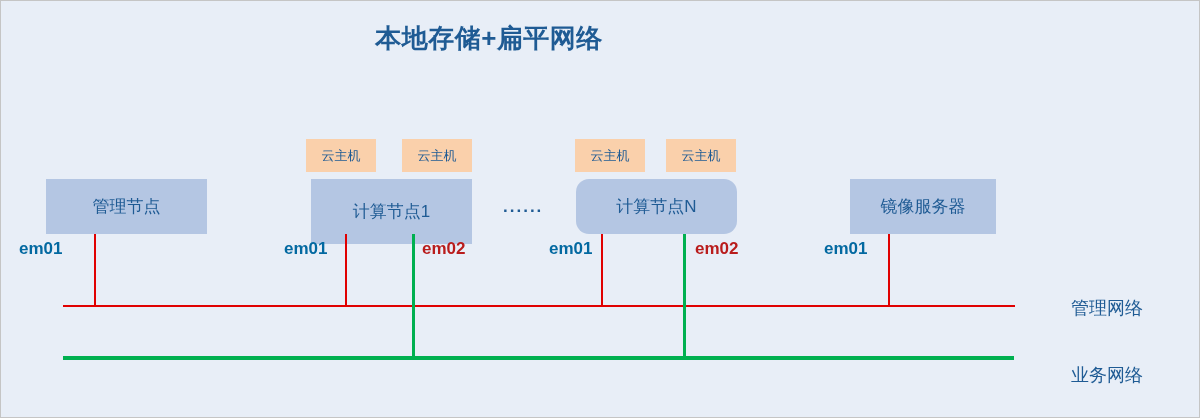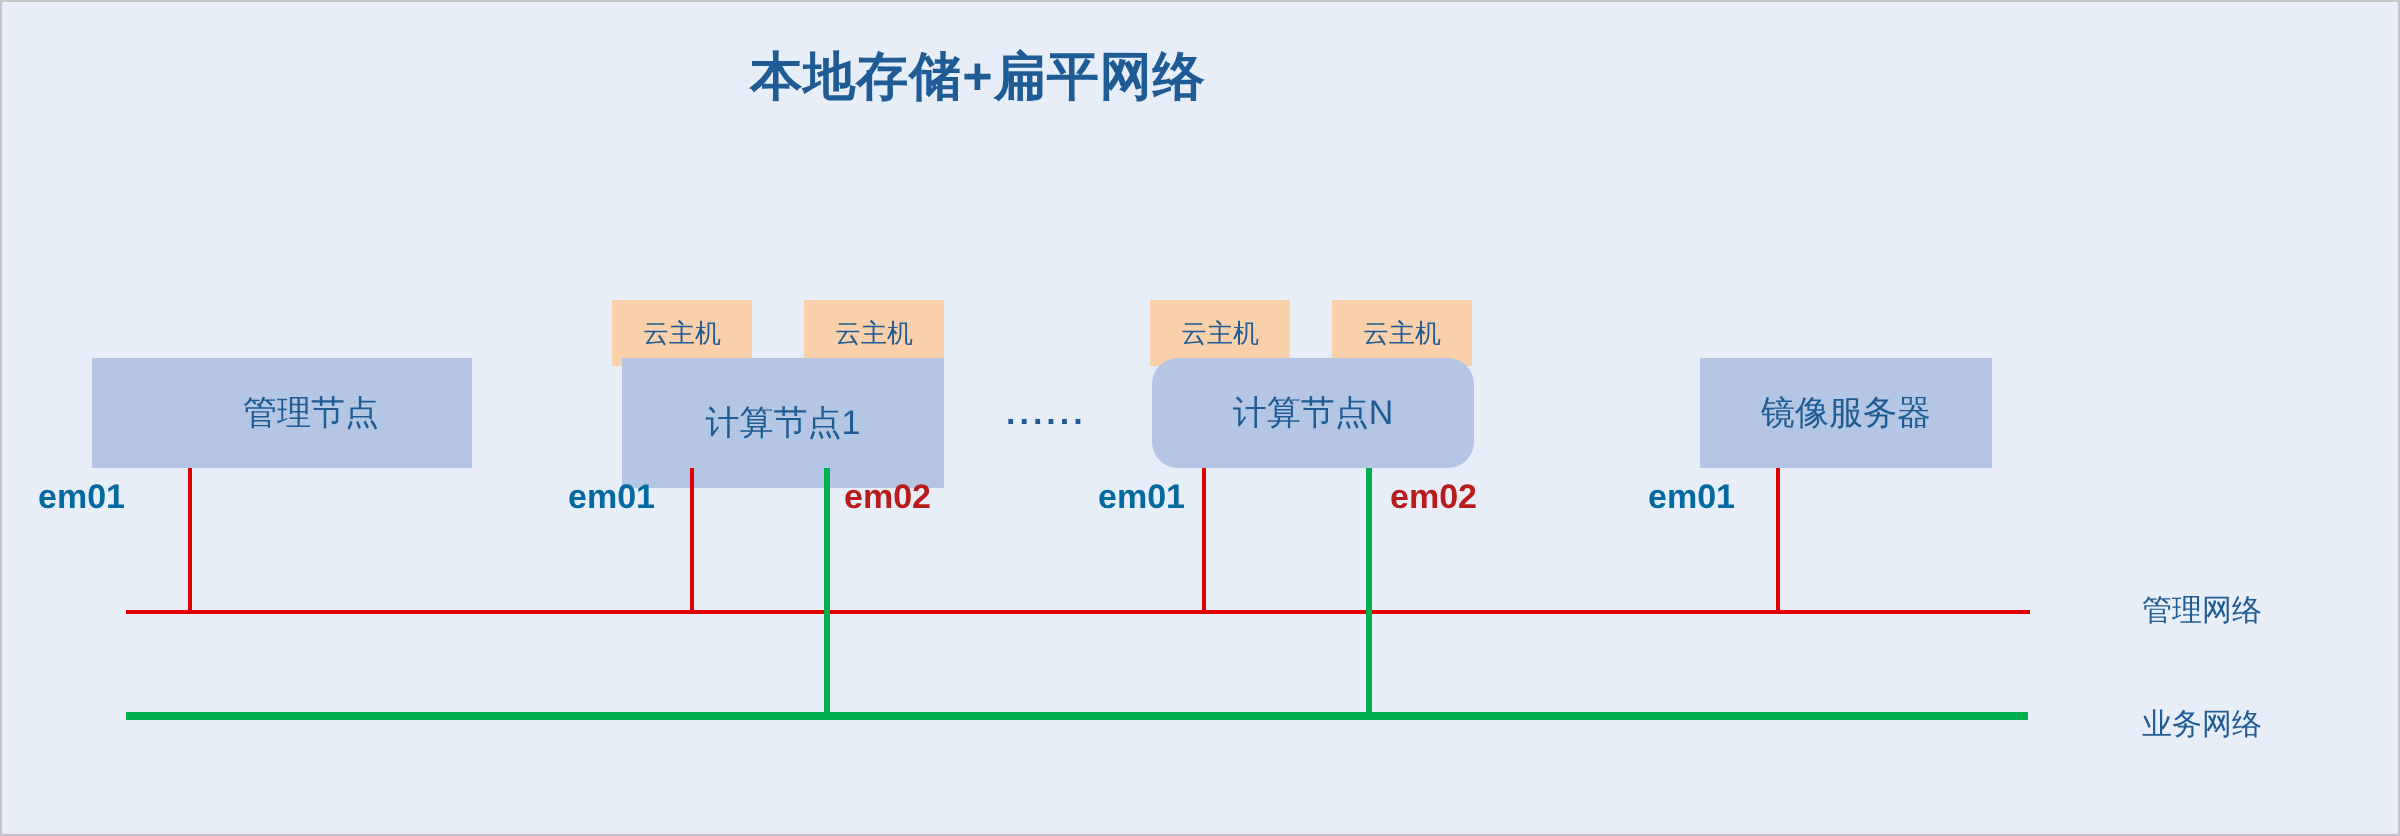--- a/index.html
+++ b/index.html
@@ -47,21 +47,20 @@
   
   .vm-box {
     position: absolute;
     background: #fad0ab;
     color: #1f5b94;
     font-size: 13px;
     display: flex;
     align-items: center;
     justify-content: center;
     white-space: nowrap;
-    margin-top: 11px;
   }
 
   
   .nic-label {
     position: absolute;
     font-size: 17px;
     font-weight: bold;
     white-space: nowrap;
   }
   .nic-mgmt { color: #0369a1; }
@@ -85,21 +84,21 @@
   }
   .h-line-biz {
     position: absolute;
     height: 4px;
     background: #00b050;
   }
 
   
   .net-label {
     position: absolute;
-    font-size: 15px;
+    font-size: 18px;
     color: #1f5b94;
     white-space: nowrap;
   }
 
   
   #ellipsis {
     position: absolute;
     font-size: 17px;
     font-weight: bold;
     color: #1f5b94;
@@ -120,21 +119,21 @@
   <div class="vm-box" style="left:401px;top:138px;width:70px;height:33px;">
     <span>云主机</span>
   </div>
   <div class="vm-box" style="left:574px;top:138px;width:70px;height:33px;">
     <span>云主机</span>
   </div>
   <div class="vm-box" style="left:665px;top:138px;width:70px;height:33px;">
     <span>云主机</span>
   </div>
 
-  <div class="node-box" style="left:45px;top:178px;width:161px;height:55px;padding-left:29px;">
+  <div class="node-box" style="left:45px;top:178px;width:161px;height:55px;">
     <span>管理节点</span>
   </div>
   <div class="node-box" style="left:310px;top:178px;width:161px;height:65px;">
     <span>计算节点1</span>
   </div>
   <div class="node-box" style="left:575px;top:178px;width:161px;height:55px;border-radius:13px;">
     <span>计算节点N</span>
   </div>
   <div class="node-box" style="left:849px;top:178px;width:146px;height:55px;">
     <span>镜像服务器</span>
@@ -155,15 +154,15 @@
   <div class="h-line-biz" style="left:62px;top:355px;width:951px;"></div>
 
   <div class="nic-label nic-mgmt" style="left:18px;top:238px;">em01</div>
   <div class="nic-label nic-mgmt" style="left:283px;top:238px;">em01</div>
   <div class="nic-label nic-biz" style="left:421px;top:238px;">em02</div>
   <div class="nic-label nic-mgmt" style="left:548px;top:238px;">em01</div>
   <div class="nic-label nic-biz" style="left:694px;top:238px;">em02</div>
   <div class="nic-label nic-mgmt" style="left:823px;top:238px;">em01</div>
 
   <div class="net-label" style="left:1070px;top:295px;">管理网络</div>
-  <div class="net-label" style="left:1070px;top:352px;">业务网络</div>
+  <div class="net-label" style="left:1070px;top:362px;">业务网络</div>
 
 </div>
 
 </body></html>

